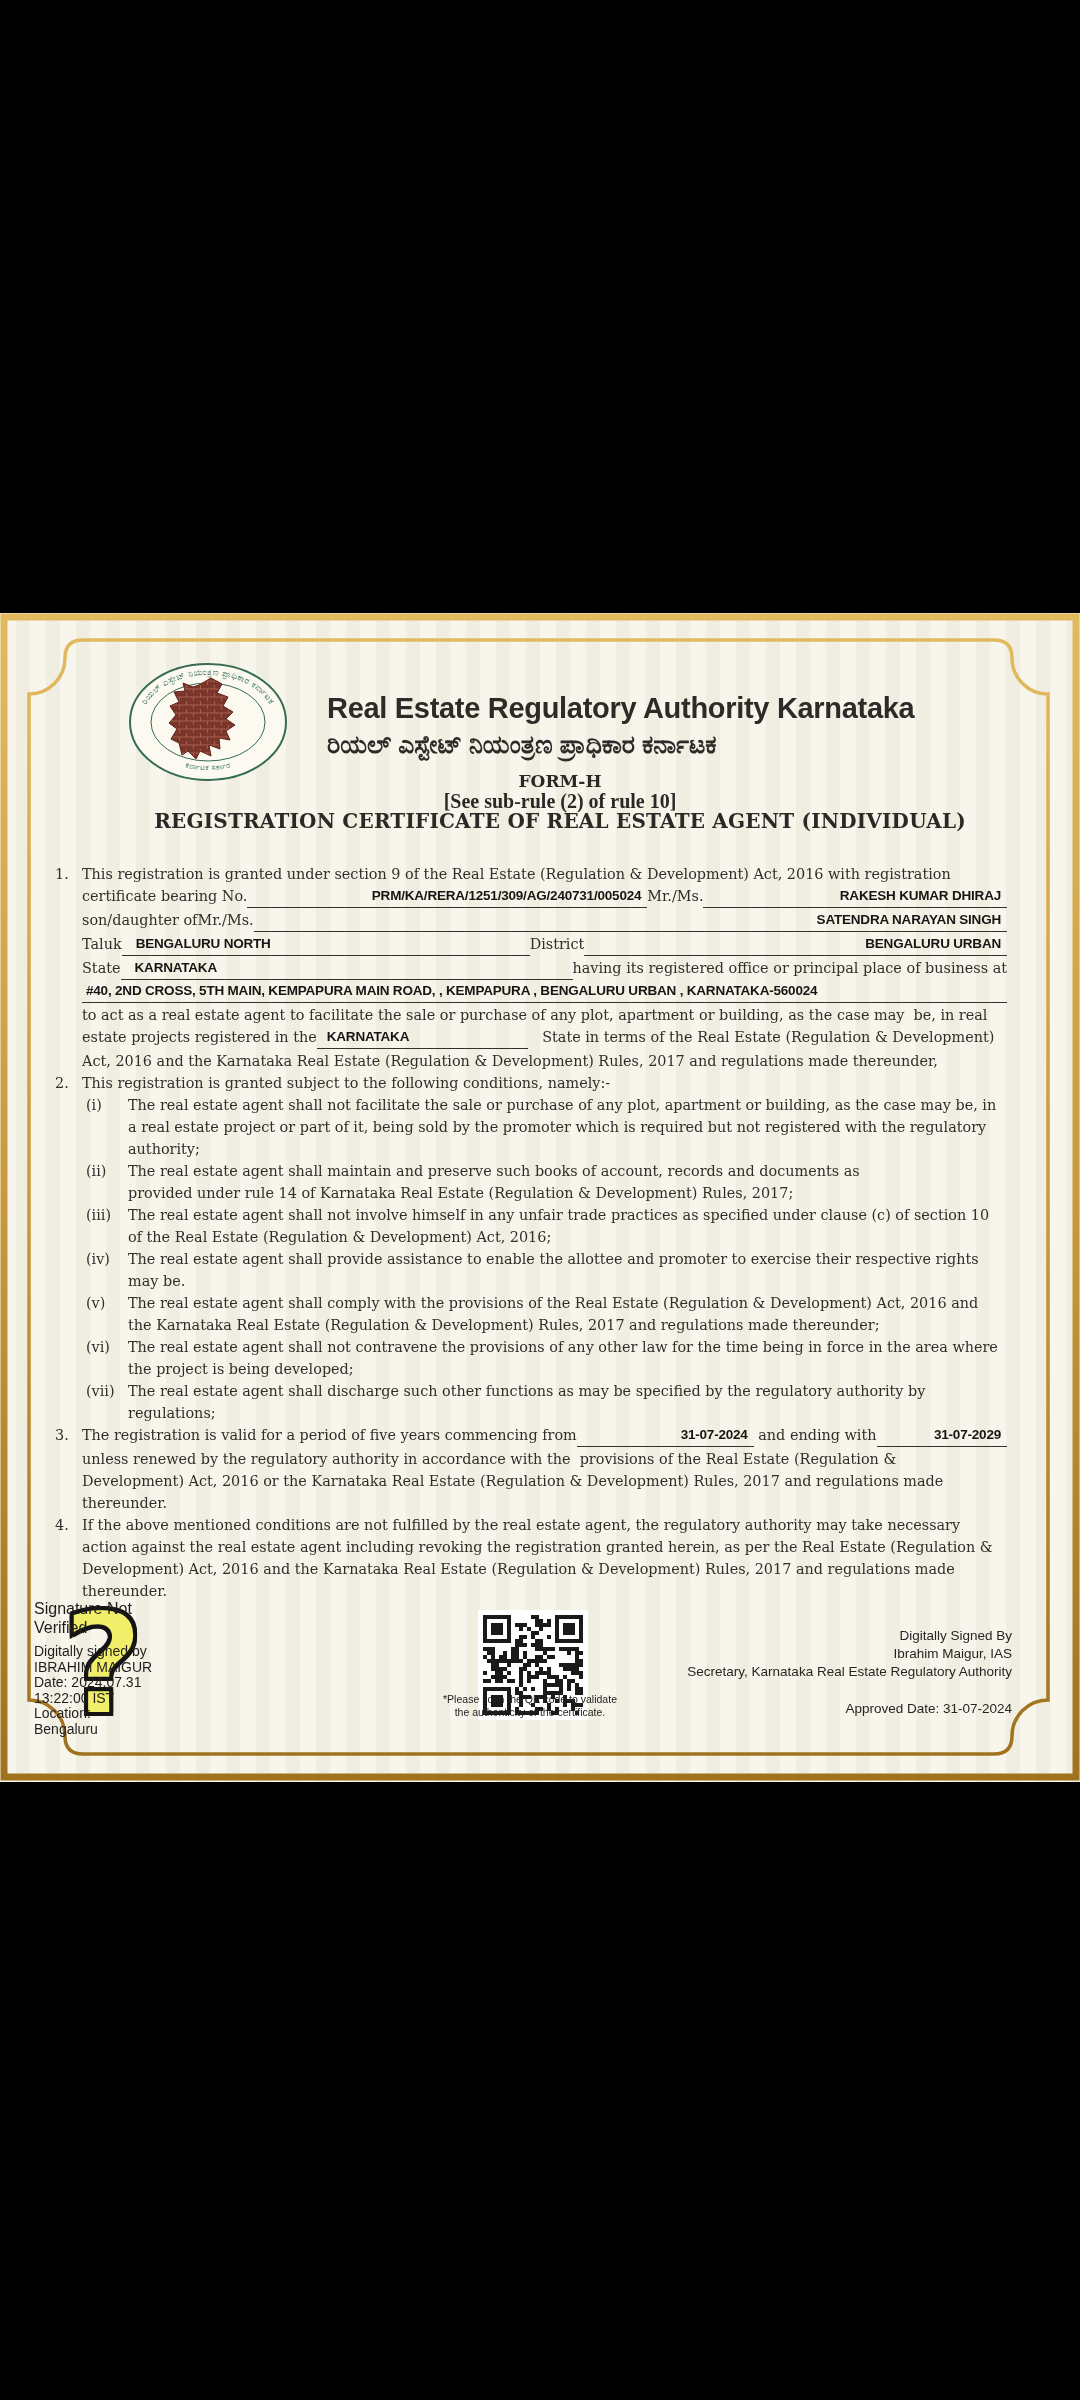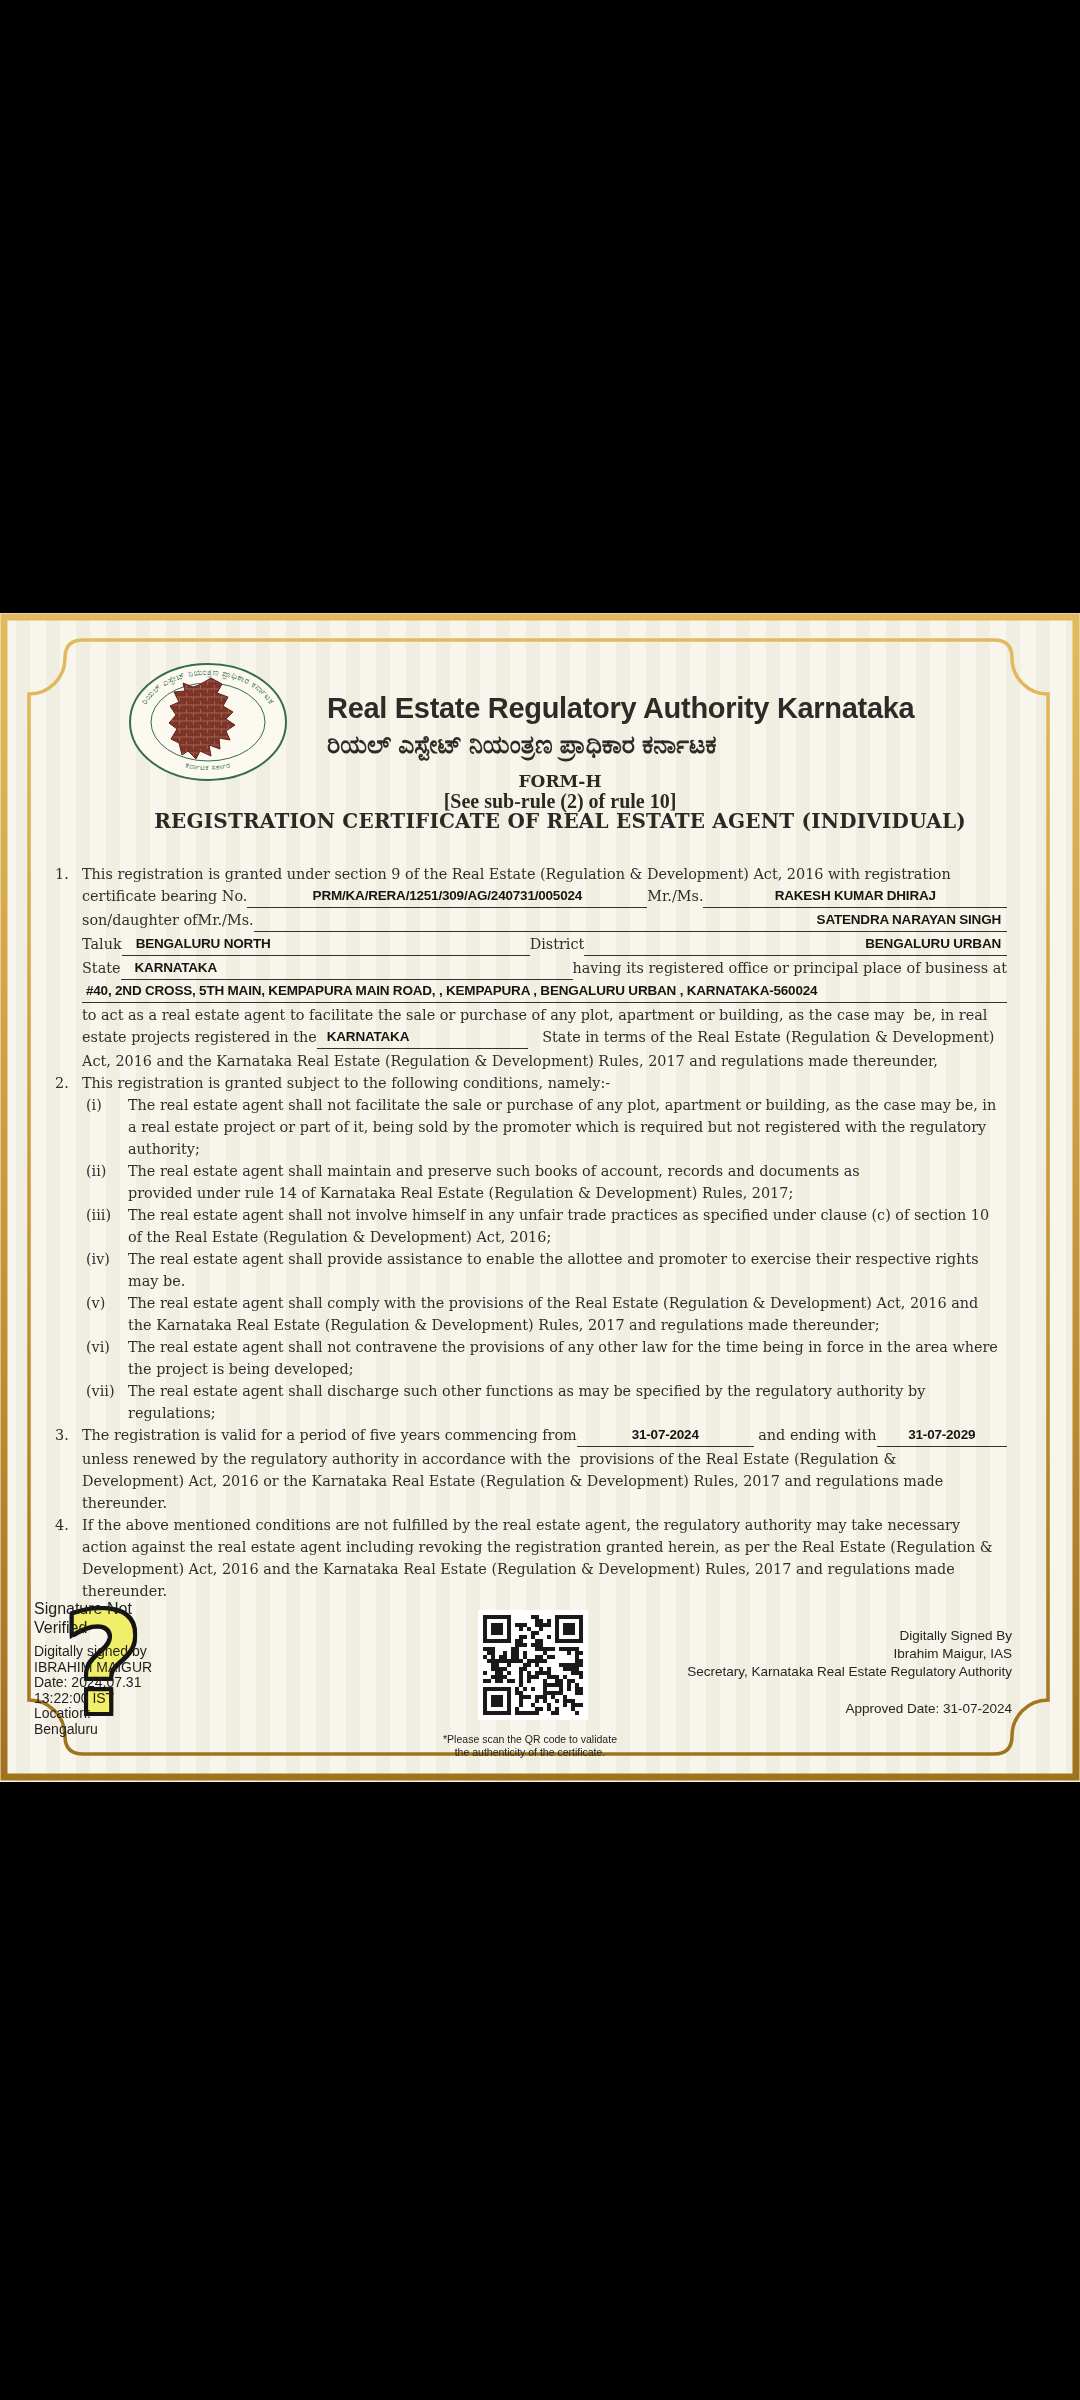--- a/index.html
+++ b/index.html
@@ -39,21 +39,21 @@
   .clause{display:flex;}
   .cnum{flex:0 0 27px;white-space:pre;}
   .cbody{flex:1;min-width:0;}
   .tline{white-space:pre;}
   .fline{display:flex;align-items:baseline;white-space:pre;}
   .field{
     display:inline-block;
     border-bottom:1.5px solid #34312d;
     font-family:"Liberation Sans",sans-serif;
     font-weight:bold;font-size:13.5px;letter-spacing:-0.2px;
-    text-align:center;color:#171513;
+    text-align:right;color:#171513;
     padding:0 6px;
     transform:translateY(-1px);
   }
   .f-grow{flex:1 1 auto;min-width:0;}
   .item{display:flex;}
   .inum{flex:0 0 42px;padding-left:4px;white-space:pre;}
   .itext{flex:1;min-width:0;}
 
   
   .sig-stamp{position:absolute;left:34px;top:986px;width:230px;z-index:3;color:#1f1e1d;}
@@ -62,21 +62,21 @@
     font-family:"DejaVu Sans",sans-serif;font-weight:bold;
     font-size:142px;line-height:120px;color:#f1ee69;
     -webkit-text-stroke:4px #141414;
     text-shadow:2px 2px 0 #141414,-2px 2px 0 #141414,2px -2px 0 #141414,-2px -2px 0 #141414;
   }
   .sig-top{position:relative;z-index:2;font-size:16px;line-height:19px;}
   .sig-det{position:relative;z-index:2;font-size:14px;line-height:15.5px;margin-top:7px;}
   .qr-wrap{position:absolute;left:478px;top:997px;width:110px;height:110px;background:#fff;
            padding:0;z-index:2;}
   .qr-wrap svg{display:block;margin:5px;}
-  .qr-caption{position:absolute;left:380px;top:1120px;width:300px;text-align:center;
+  .qr-caption{position:absolute;left:380px;top:1080px;width:300px;text-align:center;
               font-size:10.5px;line-height:13px;color:#222;z-index:2;}
   .signed-by{position:absolute;right:68px;top:1014px;text-align:right;
              font-size:13.5px;line-height:18px;color:#262523;z-index:2;}
   .approved{margin-top:19px;}
 </style>
 </head>
 <body>
 
 <div class="phone-bar" style="top:0;height:613px;"></div>
 <div class="phone-bar" style="top:1782px;height:618px;"></div>

